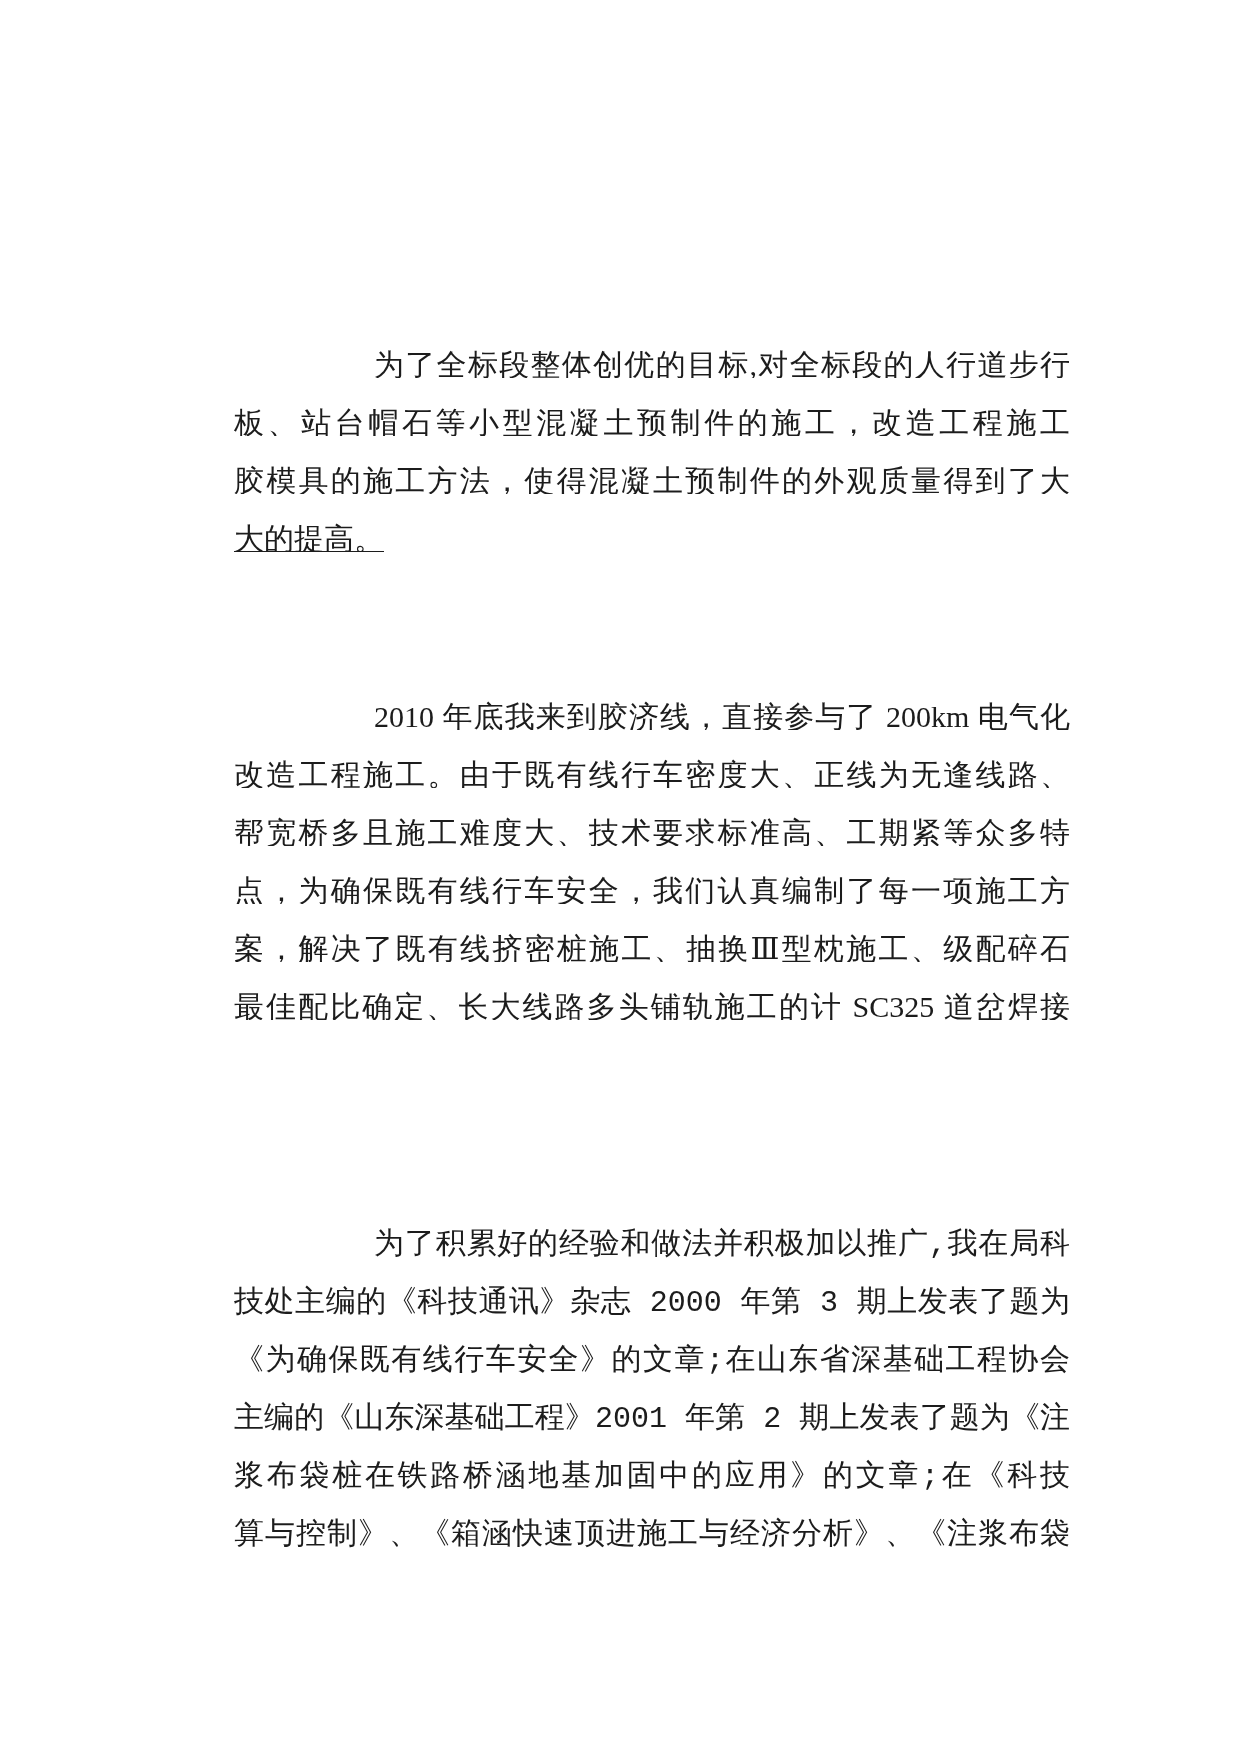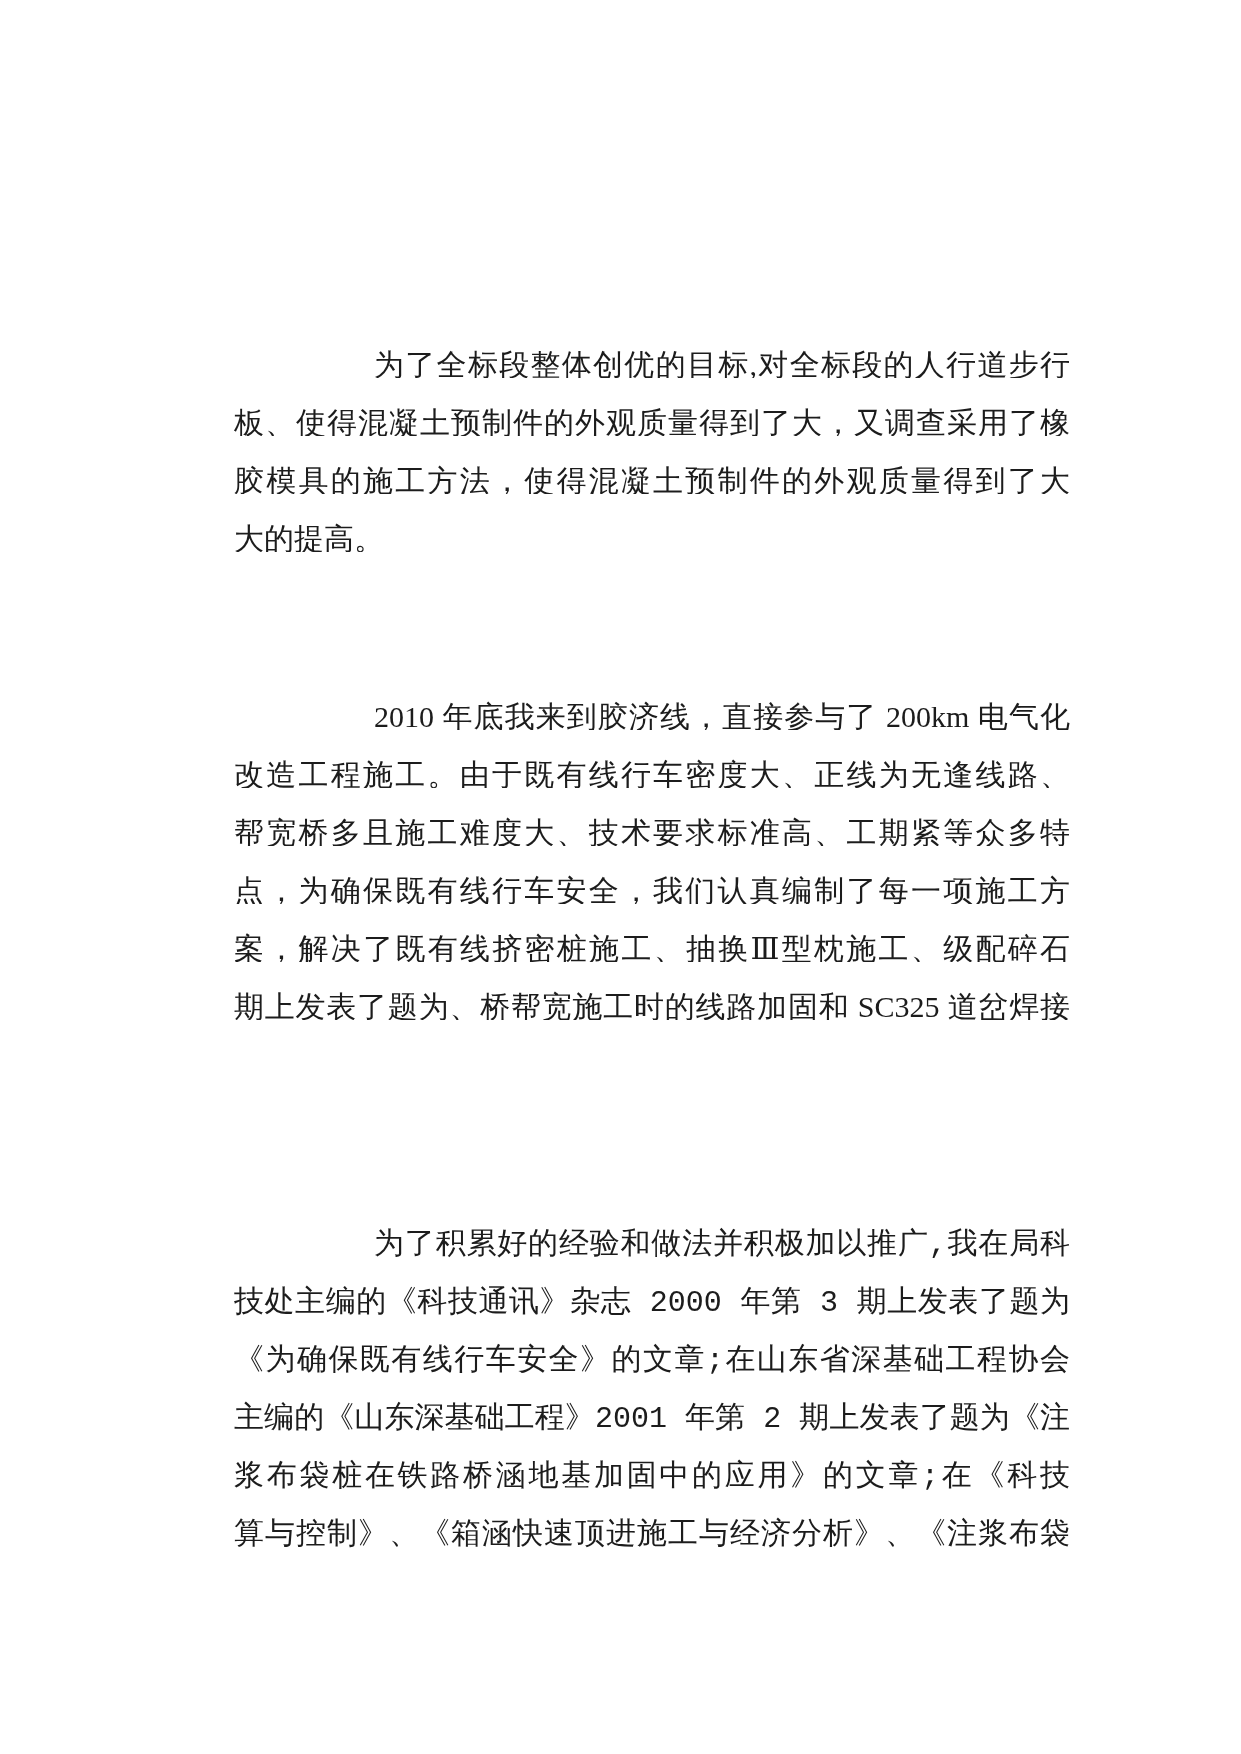--- a/index.html
+++ b/index.html
@@ -30,44 +30,45 @@
     text-align-last: justify;
     text-justify: inter-character;
     overflow: hidden;
   }
   .line.first {
     text-indent: 140px;
   }
   .line.flush {
     text-align: right;
     text-align-last: left;
+    text-decoration: underline;
   }
   #para-1 { top: 272px; }
   #para-2 { top: 624px; }
   #para-3 { top: 1152px; font-family: Liberation Mono, monospace; }
 </style>
 </head>
 <body>
 
 <div class="page">
 
   <div class="paragraph" id="para-1">
     <div class="line first">为了全标段整体创优的目标,对全标段的人行道步行</div>
-    <div class="line">板、使得混凝土预制件的外观质量得到了大，又调查采用了橡</div>
+    <div class="line">板、站台帽石等小型混凝土预制件的施工，改造工程施工</div>
     <div class="line">胶模具的施工方法，使得混凝土预制件的外观质量得到了大</div>
     <div class="line flush">大的提高。</div>
   </div>
 
   <div class="paragraph" id="para-2">
     <div class="line first">2010 年底我来到胶济线，直接参与了 200km 电气化</div>
     <div class="line">改造工程施工。由于既有线行车密度大、正线为无逢线路、</div>
     <div class="line">帮宽桥多且施工难度大、技术要求标准高、工期紧等众多特</div>
     <div class="line">点，为确保既有线行车安全，我们认真编制了每一项施工方</div>
     <div class="line">案，解决了既有线挤密桩施工、抽换Ⅲ型枕施工、级配碎石</div>
-    <div class="line">期上发表了题为、桥帮宽施工时的线路加固和 SC325 道岔焊接</div>
+    <div class="line">最佳配比确定、长大线路多头铺轨施工的计 SC325 道岔焊接</div>
   </div>
 
   <div class="paragraph" id="para-3">
     <div class="line first">为了积累好的经验和做法并积极加以推广,我在局科</div>
     <div class="line">技处主编的《科技通讯》杂志 2000 年第 3 期上发表了题为</div>
     <div class="line">《为确保既有线行车安全》的文章;在山东省深基础工程协会</div>
     <div class="line">主编的《山东深基础工程》2001 年第 2 期上发表了题为《注</div>
     <div class="line">浆布袋桩在铁路桥涵地基加固中的应用》的文章;在《科技</div>
     <div class="line">算与控制》、《箱涵快速顶进施工与经济分析》、《注浆布袋</div>
   </div>

